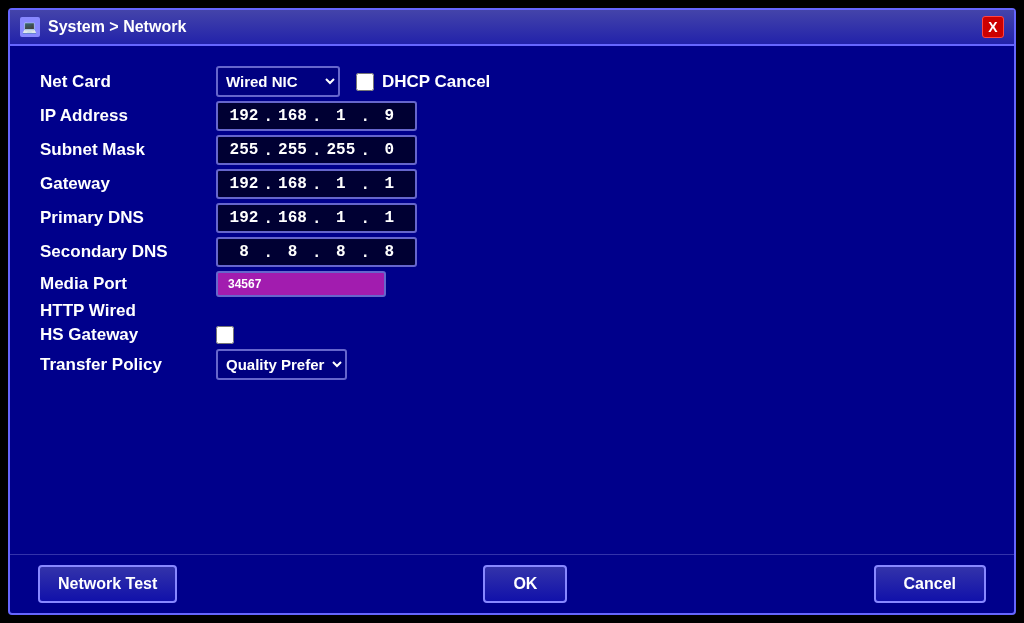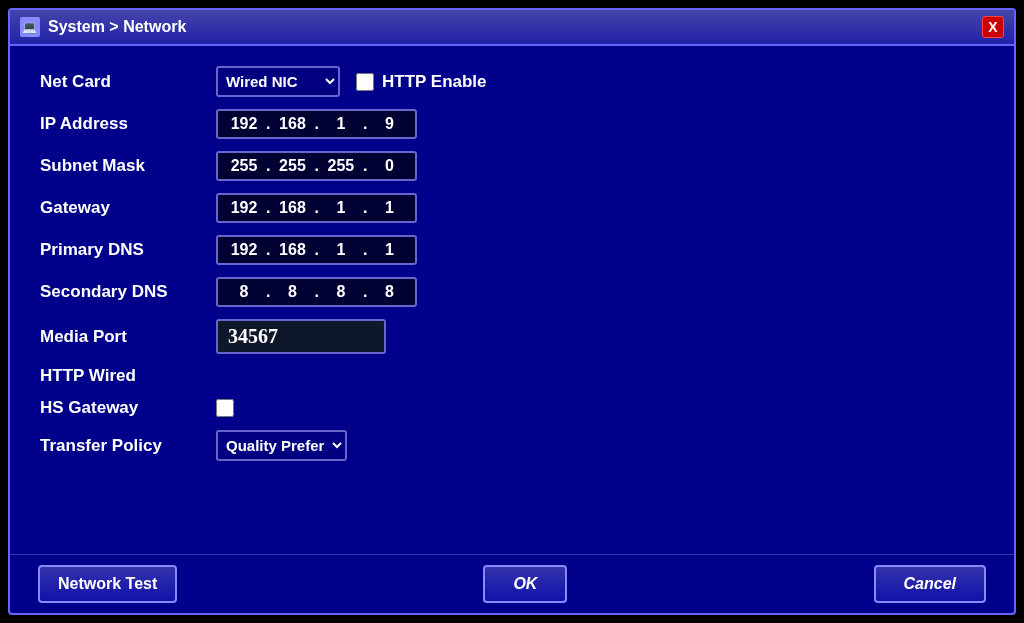--- a/index.html
+++ b/index.html
@@ -61,21 +61,21 @@
       cursor: pointer;
       display: flex;
       align-items: center;
       justify-content: center;
     }
     .content {
       flex: 1;
       padding: 20px 30px;
       display: flex;
       flex-direction: column;
-      gap: 12px;
+      gap: 4px;
     }
     .form-row {
       display: flex;
       align-items: center;
       gap: 16px;
     }
     .form-label {
       color: white;
       font-size: 17px;
       font-weight: bold;
@@ -93,37 +93,37 @@
     }
     .ip-field input {
       background: transparent;
       border: none;
       color: white;
       font-size: 16px;
       font-weight: bold;
       width: 36px;
       text-align: center;
       outline: none;
+      font-family: Liberation Mono, monospace;
     }
     .ip-sep {
       color: white;
       font-size: 16px;
       font-weight: bold;
     }
     .text-field {
-      background: #0f172a;
+      background: #a21caf;
       border: 2px solid #6666cc;
       border-radius: 3px;
       padding: 4px 10px;
       color: white;
-      font-size: 20px;
+      font-size: 12px;
       font-weight: bold;
       width: 170px;
       outline: none;
-      font-family: Liberation Serif, serif;
     }
     .select-field {
       background: #000080;
       border: 2px solid #6666cc;
       border-radius: 3px;
       padding: 4px 4px;
       color: white;
       font-size: 15px;
       font-weight: bold;
       outline: none;
@@ -154,21 +154,20 @@
     }
     .footer-btn {
       padding: 8px 28px;
       font-size: 16px;
       font-weight: bold;
       color: white;
       border: 2px solid #8888ff;
       border-radius: 4px;
       cursor: pointer;
       background: linear-gradient(to bottom, #3333aa, #1111aa);
-      font-style: italic;
     }
     .network-test-btn {
       padding: 8px 18px;
       font-size: 16px;
       font-weight: bold;
       color: white;
       border: 2px solid #8888ff;
       border-radius: 4px;
       cursor: pointer;
       background: linear-gradient(to bottom, #3333aa, #1111aa);
@@ -195,21 +194,21 @@
   <div class="content">
 
     <div class="form-row">
       <div class="form-label">Net Card</div>
       <select class="select-field">
         <option>Wired NIC</option>
         <option>Wireless NIC</option>
       </select>
       <label class="checkbox-label">
         <input type="checkbox" style="">
-        <span>HTTP Enable</span>
+        <span>DHCP Cancel</span>
       </label>
     </div>
 
     <div class="form-row">
       <div class="form-label">IP Address</div>
       <div class="ip-field">
         <input type="text" value="192" style="">
         <span class="ip-sep">.</span>
         <input type="text" value="168" style="">
         <span class="ip-sep">.</span>

